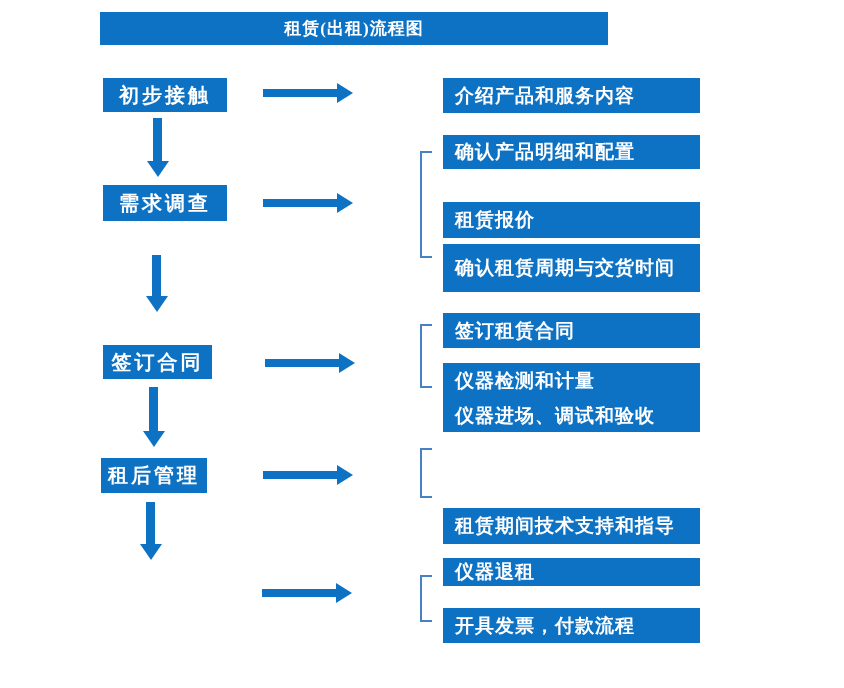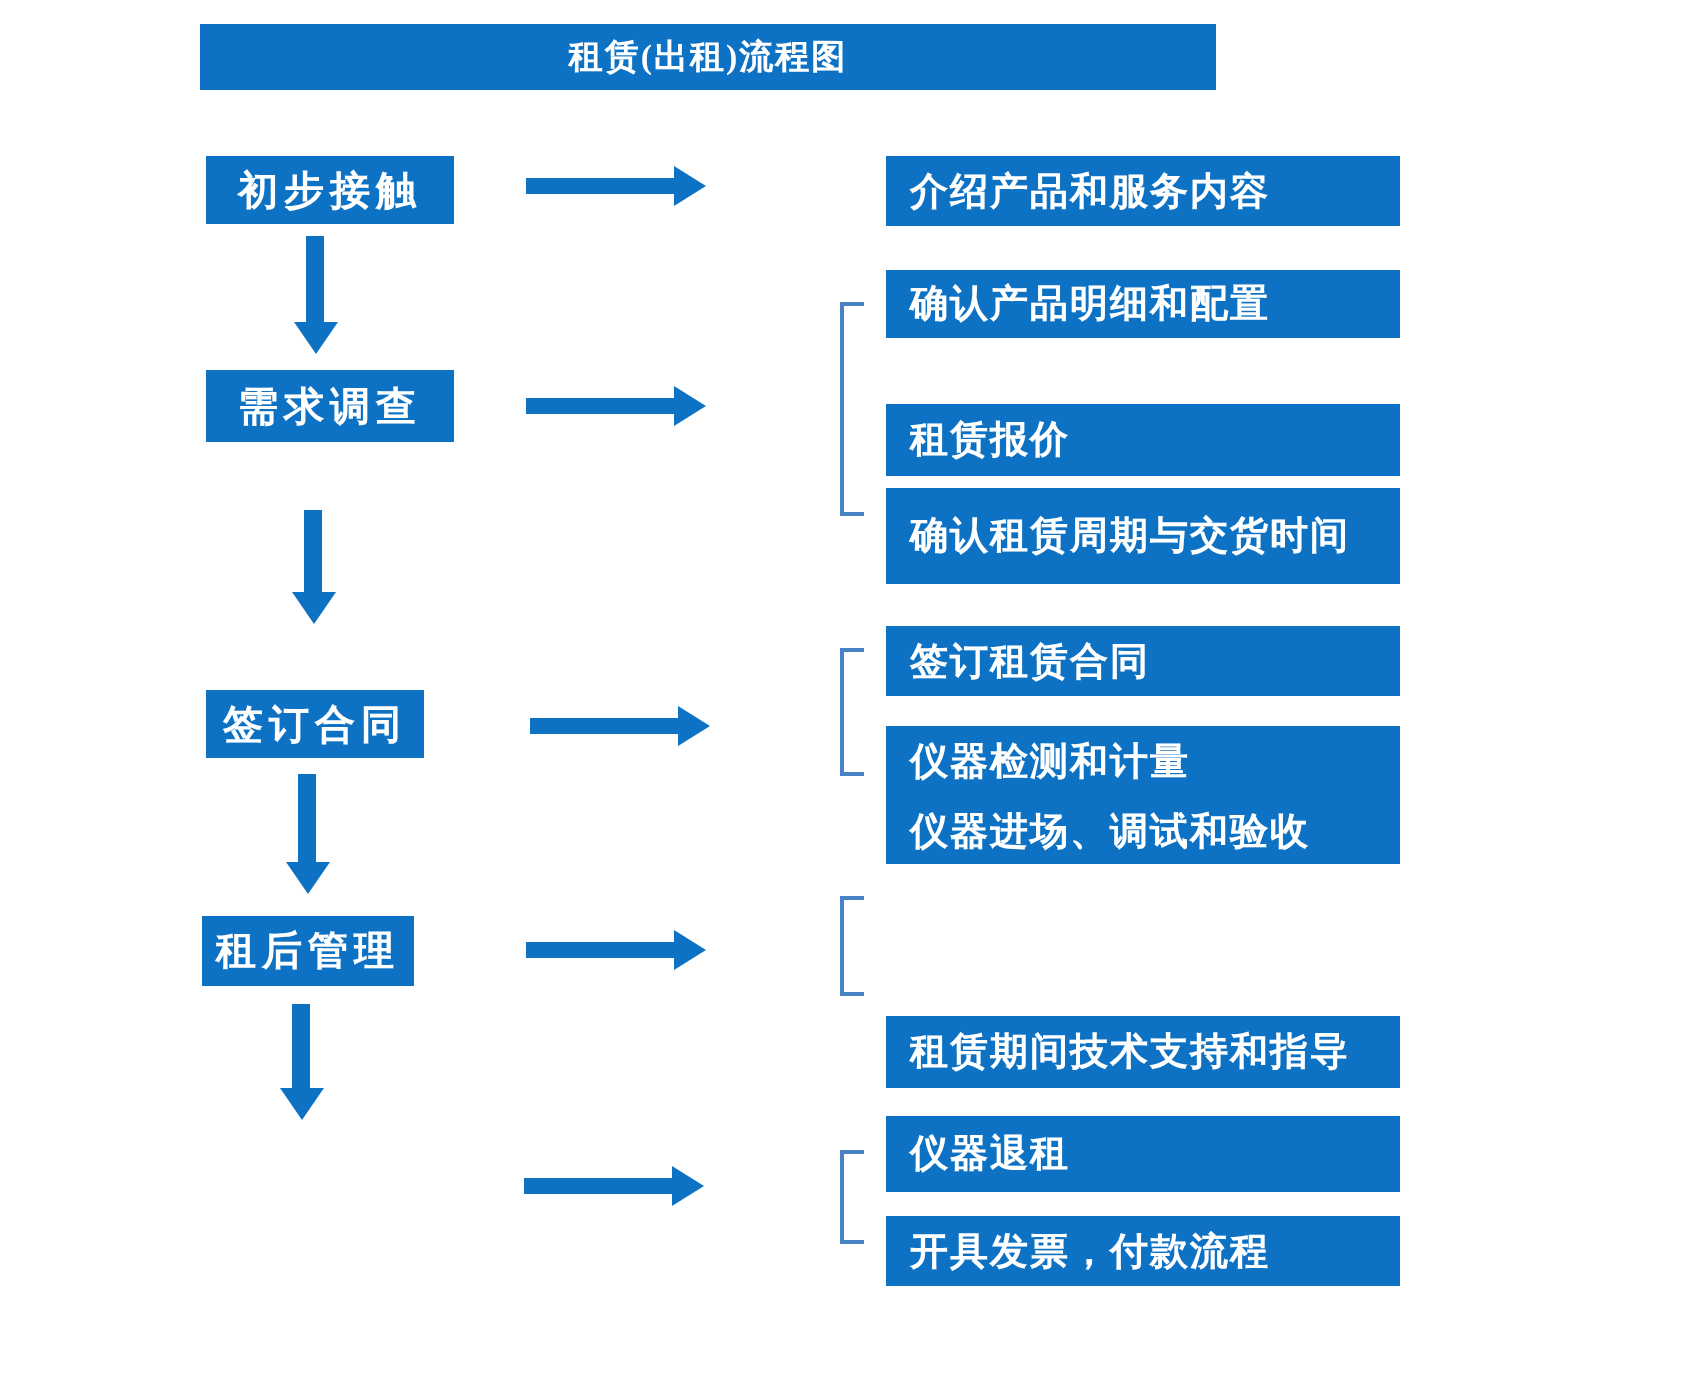--- a/index.html
+++ b/index.html
@@ -121,16 +121,16 @@
   <div class="detail" style="top:135px; height:34px;">确认产品明细和配置</div>
   <div class="detail" style="top:186px; height:36px;margin-top:16px;">租赁报价</div>
   <div class="detail" style="top:244px; height:48px;">确认租赁周期与交货时间</div>
 
   <div class="detail" style="top:313px; height:35px;">签订租赁合同</div>
   <div class="detail" style="top:363px; height:36px;">仪器检测和计量</div>
 
   <div class="detail" style="top:399px; height:33px;">仪器进场、调试和验收</div>
   <div class="detail" style="top:508px; height:36px;">租赁期间技术支持和指导</div>
 
-  <div class="detail" style="top:558px; height:38px;">仪器退租</div>
+  <div class="detail" style="top:558px; height:28px;">仪器退租</div>
   <div class="detail" style="top:608px; height:35px;">开具发票，付款流程</div>
 
 </div>
 
 </body></html>

